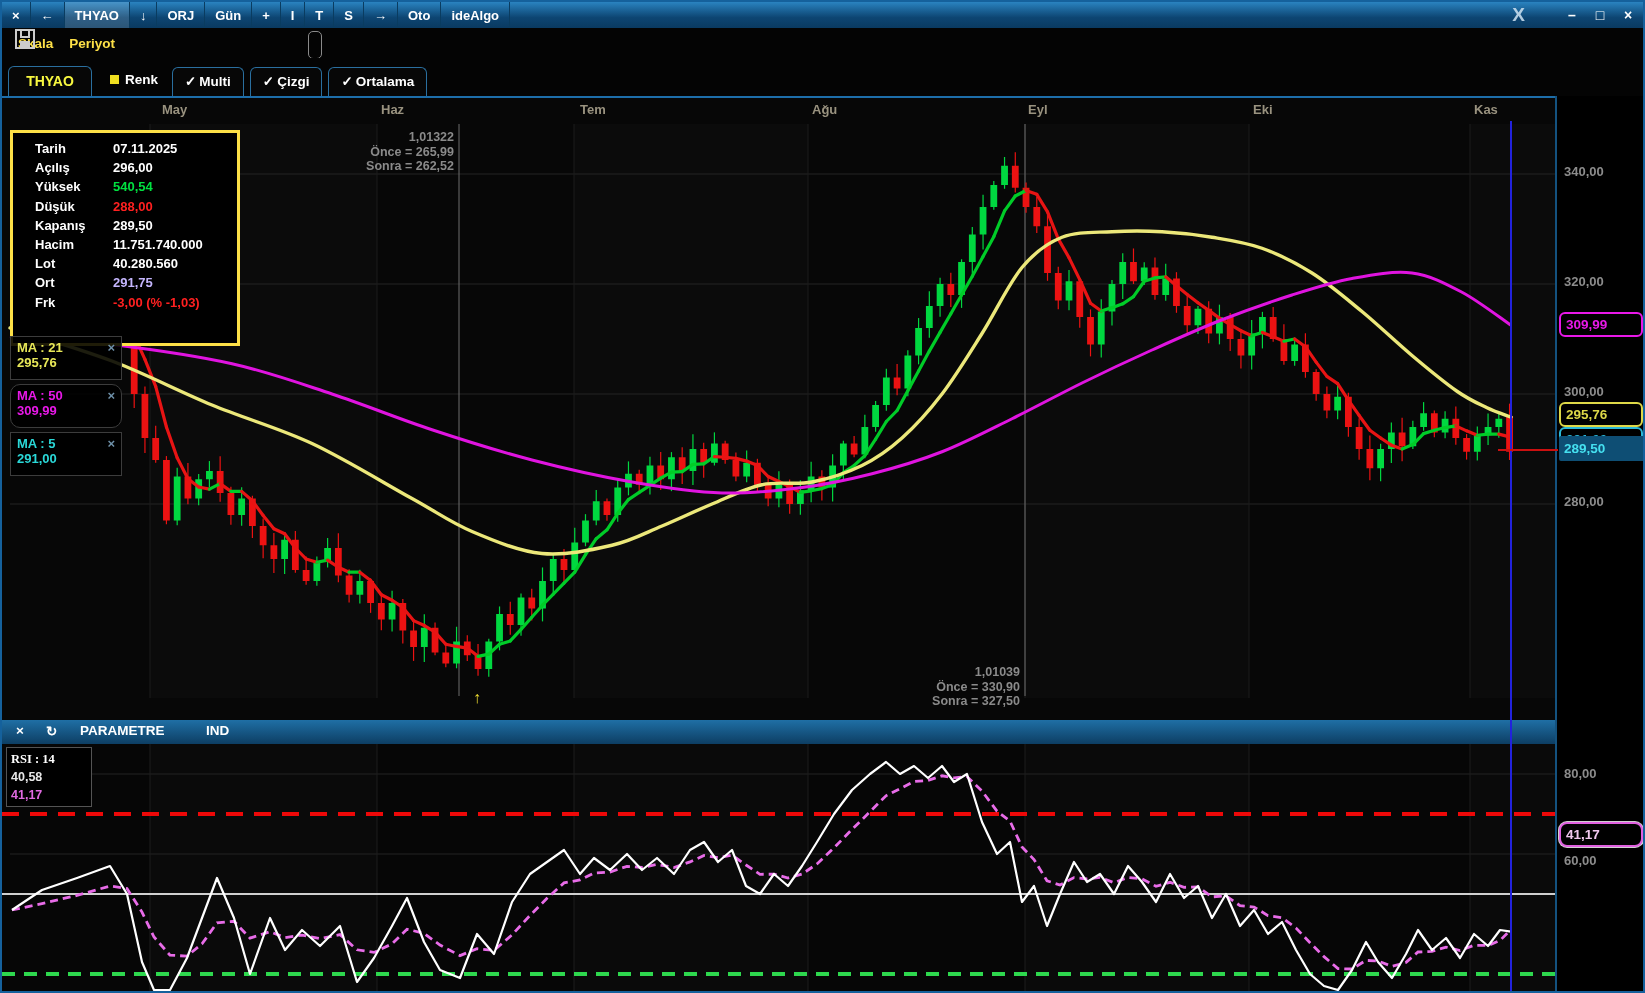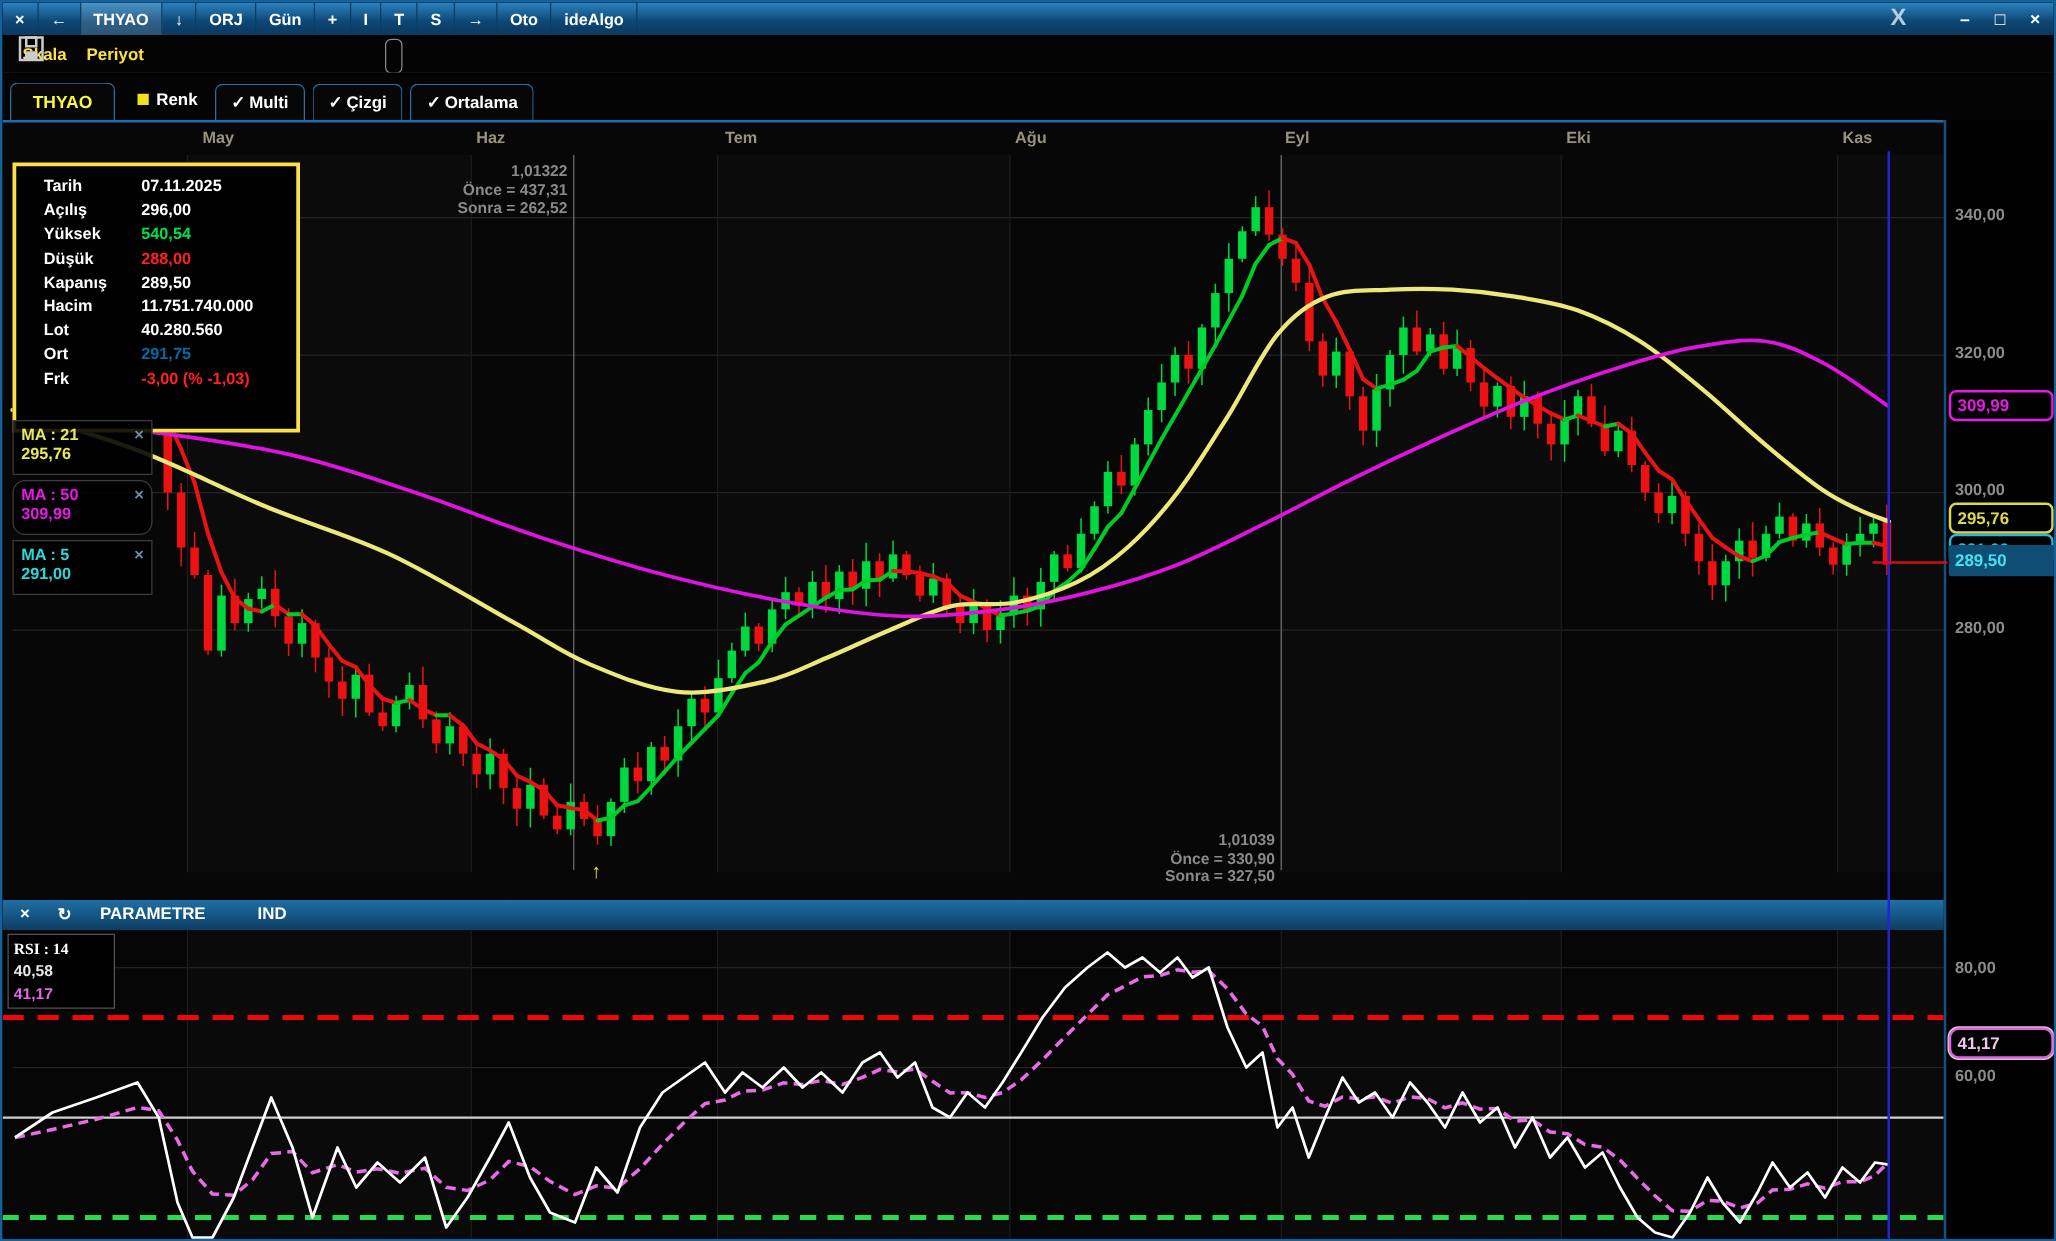--- a/index.html
+++ b/index.html
@@ -604,21 +604,21 @@
           <div class="inforow">
             <span class="lb">Hacim</span>
             <span class="vl" style="color: rgb(255, 255, 255);">11.751.740.000</span>
           </div>
           <div class="inforow">
             <span class="lb">Lot</span>
             <span class="vl" style="color: rgb(255, 255, 255);">40.280.560</span>
           </div>
           <div class="inforow">
             <span class="lb">Ort</span>
-            <span class="vl" style="color: #0369a1;">291,75</span>
+            <span class="vl" style="color: #c4b5fd;">291,75</span>
           </div>
           <div class="inforow">
             <span class="lb">Frk</span>
             <span class="vl" style="color: rgb(255, 32, 32);">-3,00 (% -1,03)</span>
           </div>
         </div>
     </div>
     <div id="ma-legends">
         <div class="malg" style="top: 238px;">
           <div style="color: rgb(232, 232, 88);">MA : 21</div>
@@ -632,21 +632,21 @@
         </div>
         <div class="malg" style="top: 334px;">
           <div style="color: rgb(42, 216, 216);">MA : 5</div>
           <div style="color: rgb(42, 216, 216);">291,00</div>
           <span class="x">×</span>
         </div>
       </div>
     <div id="annotations">
         <div class="ann" style="left: 312px; top: 32px;">
           <div>1,01322</div>
-          <div>Önce = 437,31</div>
+          <div>Önce = 265,99</div>
           <div>Sonra = 262,52</div>
         </div>
         <div class="ann" style="left: 878px; top: 567px;">
           <div>1,01039</div>
           <div>Önce = 330,90</div>
           <div>Sonra = 327,50</div>
         </div>
       </div>
   </div>
 

